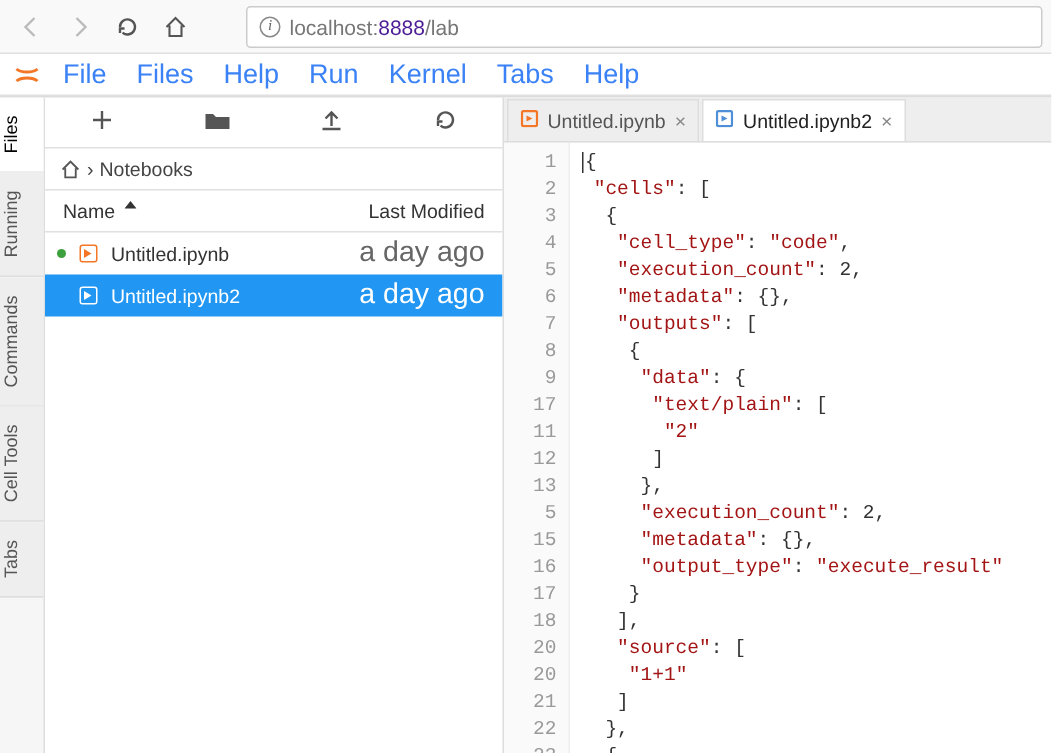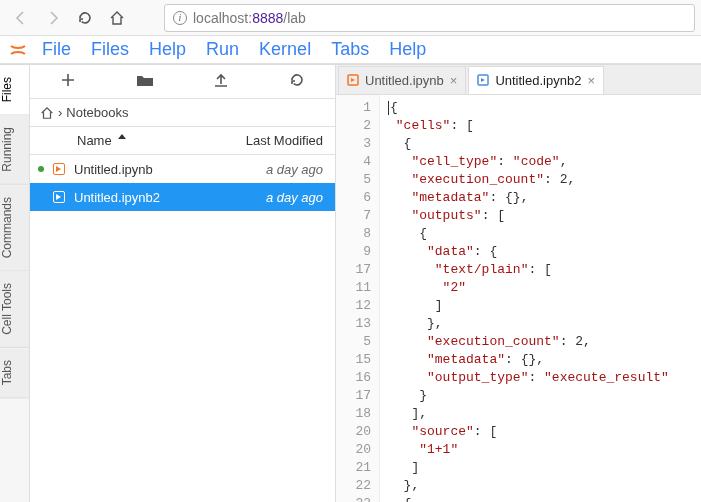--- a/index.html
+++ b/index.html
@@ -122,39 +122,39 @@
     height: 28px;
     display: flex;
     align-items: center;
     justify-content: space-between;
     padding: 0 12px;
     font-size: 13px;
     border-bottom: 1px solid #e0e0e0;
     color: #333;
     position: relative;
   }
-  .file-header .name-col { display:flex; align-items:flex-start; gap:6px;margin-left:35px; }
+  .file-header .name-col { display:flex; align-items:flex-start; gap:6px; }
   .file-list { flex: 1; overflow: auto; }
   .file-row {
     height: 28px;
     display: flex;
     align-items: center;
     padding-right: 12px;
     font-size: 13px;
     gap: 8px;
   }
   .file-row .dot {
     width: 6px; height: 6px; border-radius: 50%;
     margin-left: 8px;
   }
   .file-row .dot.running { background: #3ca03c; }
   .file-row .fname { flex: 1; }
   .file-row.selected { background: #2196f3; color: #fff; }
   .file-row.selected .modtime { color: #fff; }
-  .modtime { color: #666; font-size: 13px; font-style: italic; }
+  .modtime { color: #666; font-size: 19px; }
   .nb-icon {
     width: 14px; height: 14px;
     display: inline-block;
     position: relative;
   }
   .nb-icon::before {
     content: "";
     position: absolute; inset: 1px 1px 1px 1px;
     border: 1.5px solid #f37726;
     border-radius: 2px;

